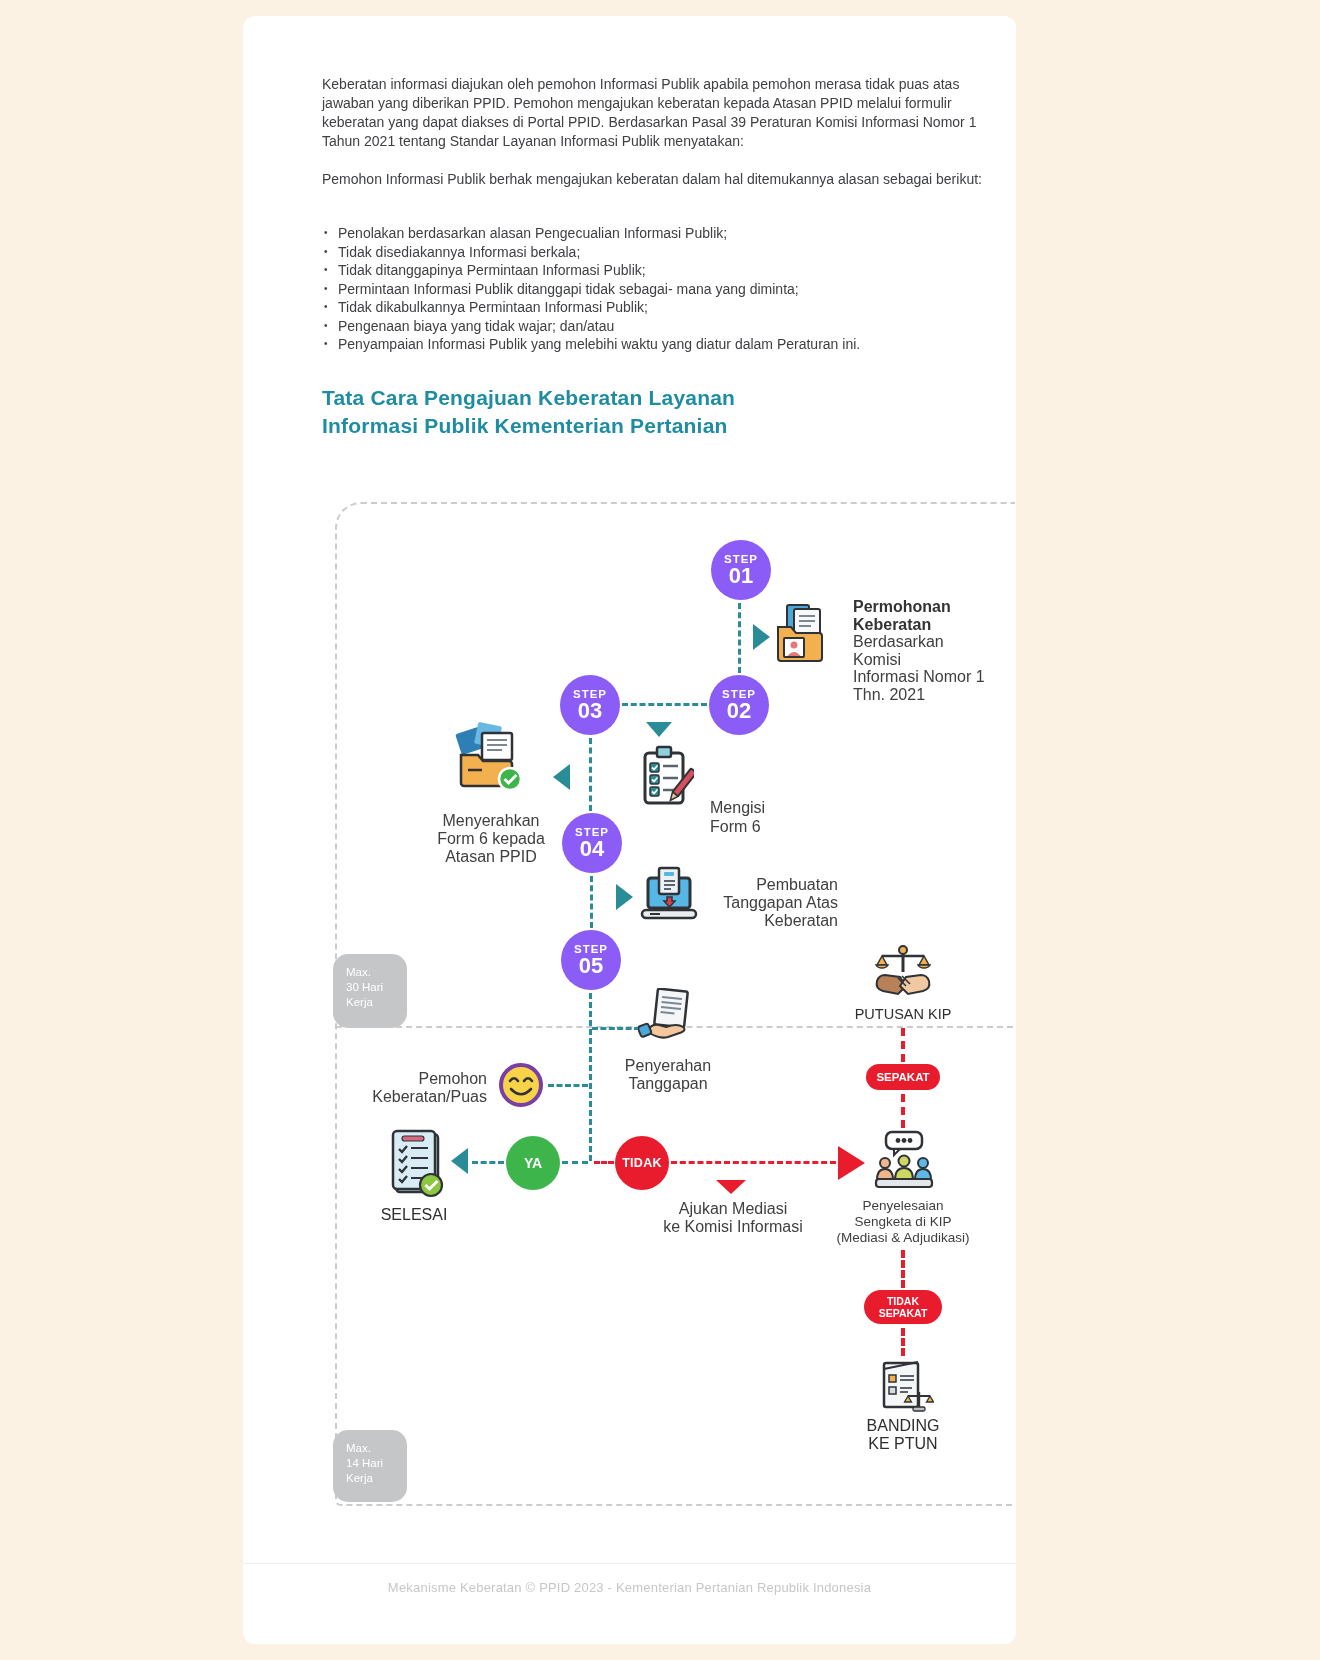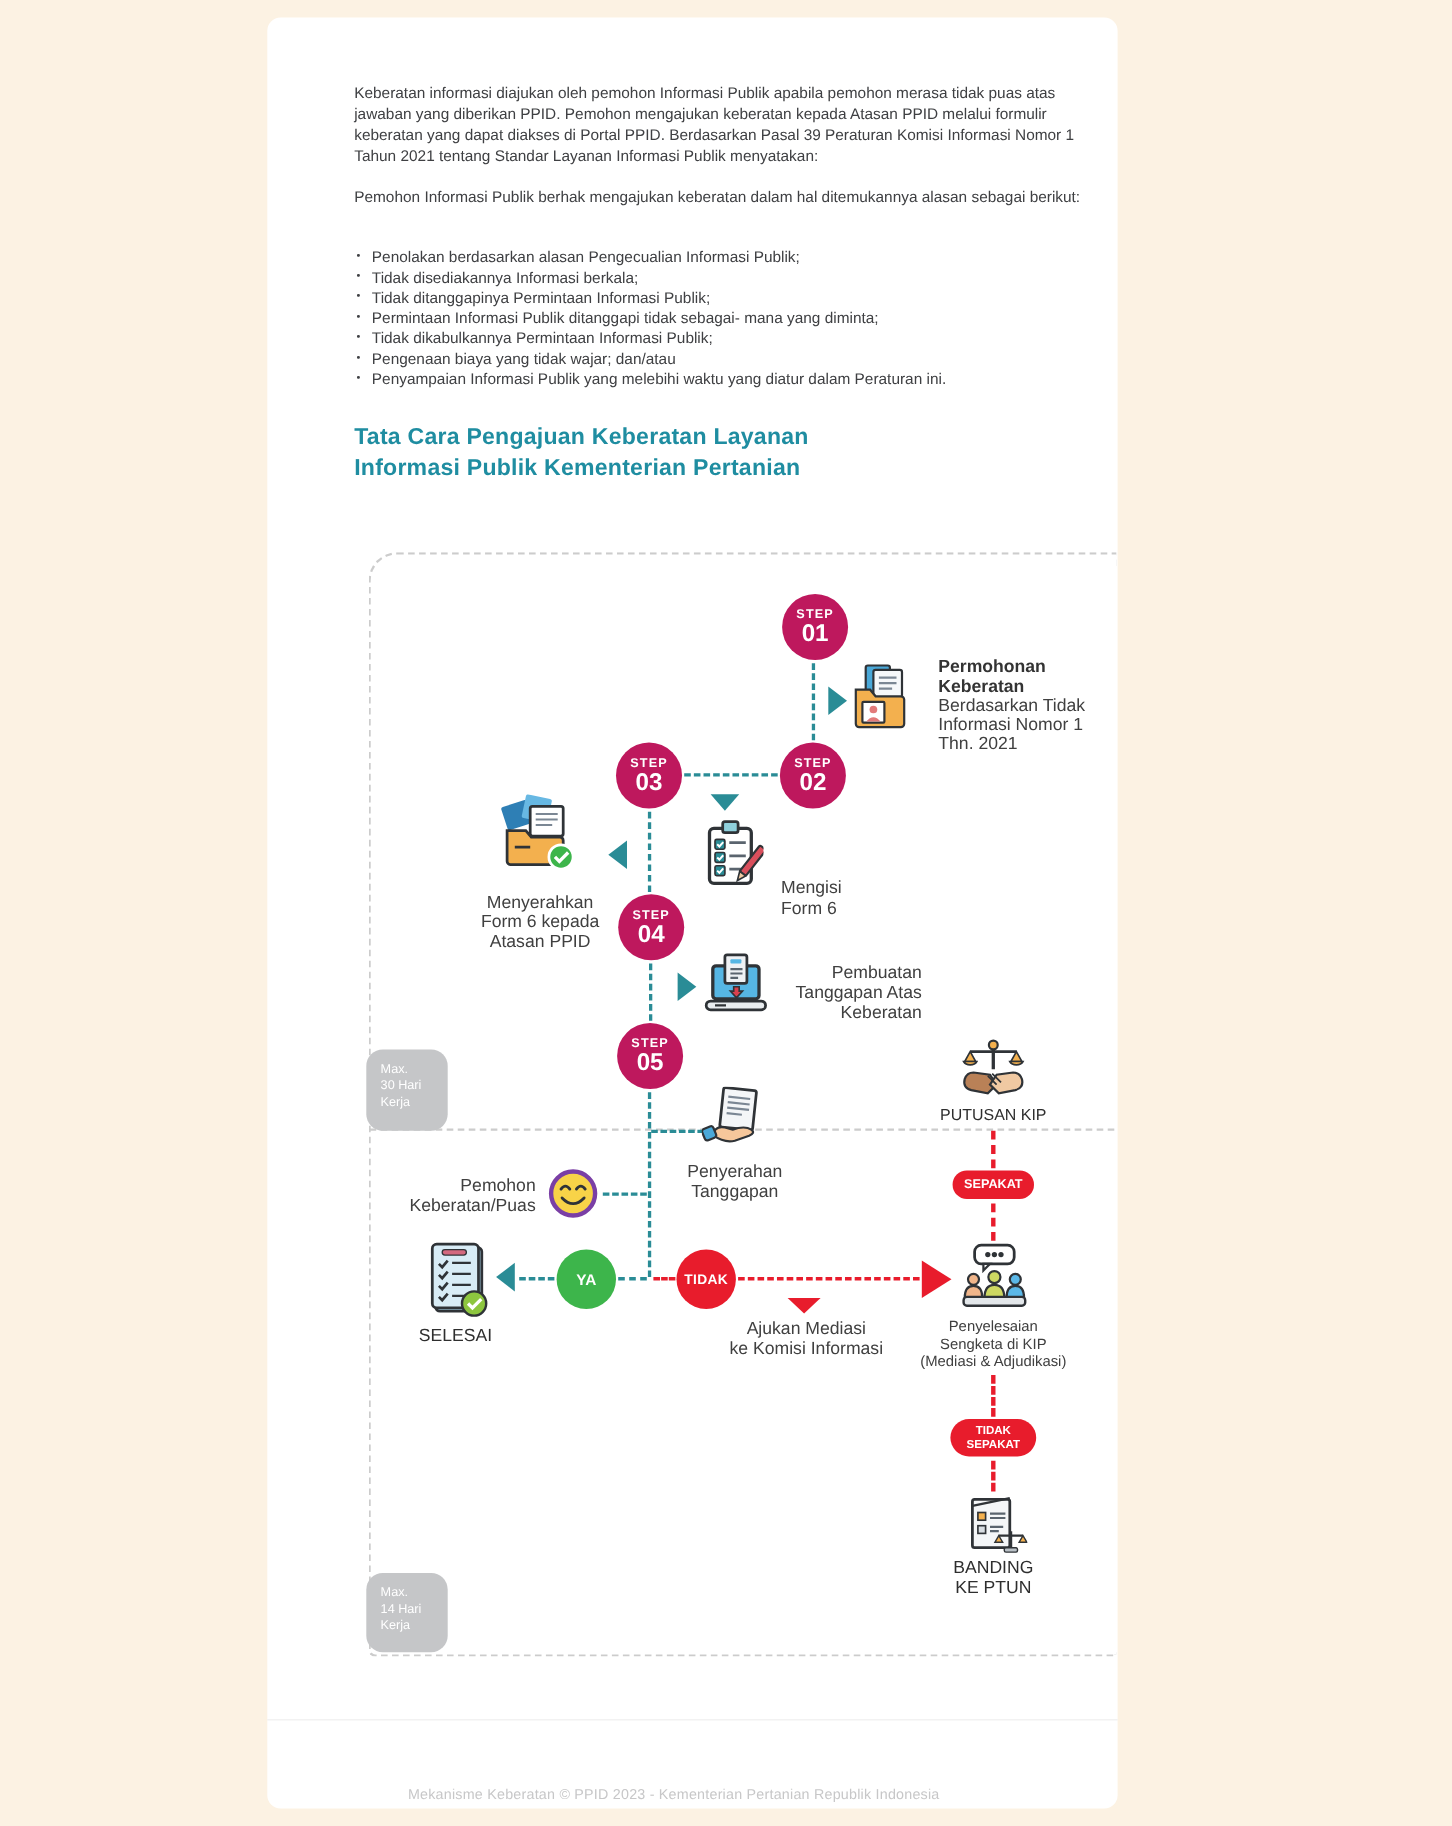--- a/index.html
+++ b/index.html
@@ -10,21 +10,21 @@
   .bodytext{font-size:14px;line-height:19px;color:#3f4043;}
   .bullets{margin:0;padding:0;list-style:none;font-size:14px;line-height:18.5px;color:#3f4043;}
   .bullets li{padding-left:14px;position:relative;}
   .bullets li::before{content:"•";position:absolute;left:0;top:0;font-size:10px;line-height:18.5px;color:#3f4043;}
   .heading{font-size:21px;line-height:28px;font-weight:700;color:#1f8da1;letter-spacing:.2px;margin:0;}
   
   .frame{border-left:2px dashed #cccccc;border-top:2px dashed #cccccc;border-bottom:2px dashed #cccccc;border-radius:26px 0 0 6px;}
   .divider{border-top:2px dashed #cccccc;height:0;}
   .graybox{background:#c5c6c8;border-radius:15px;color:#ffffff;font-size:11.5px;line-height:15px;padding:11px 0 0 13px;box-sizing:border-box;}
   
-  .step{width:60px;height:60px;border-radius:50%;background:#be185d;color:#fff;display:flex;flex-direction:column;align-items:center;justify-content:center;text-align:center;}
+  .step{width:60px;height:60px;border-radius:50%;background:#8b5cf6;color:#fff;display:flex;flex-direction:column;align-items:center;justify-content:center;text-align:center;}
   .step .s{font-size:11.5px;font-weight:700;letter-spacing:1px;line-height:11px;}
   .step .n{font-size:22px;font-weight:700;line-height:22px;}
   
   .dv{width:0;border-left:3px dashed #2a8c96;}
   .dh{height:0;border-top:3px dashed #2a8c96;}
   .rv{width:0;border-left:4px dashed #e81c2c;}
   .rh{height:0;border-top:3px dashed #e81c2c;}
   
   .tri{width:0;height:0;}
   .t-right{border-top:13px solid transparent;border-bottom:13px solid transparent;border-left:17px solid #2a8c96;}
@@ -278,21 +278,21 @@
       <line x1="45" y1="38" x2="45" y2="53" stroke="#2f3337" stroke-width="2.4"></line>
       <path d="M34 42 l-3.5 6 h7 z" fill="#f3b04e" stroke="#2f3337" stroke-width="1.3"></path>
       <path d="M56 42 l-3.5 6 h7 z" fill="#f3b04e" stroke="#2f3337" stroke-width="1.3"></path>
       <rect x="39" y="53" width="12" height="4" rx="1.5" fill="#b9c0c6" stroke="#2f3337" stroke-width="1.3"></rect>
     </svg>
   </div>
 
   <div class="abs lbl" style="left:853px;top:598px;width:140px;">
     <div class="b">Permohonan</div>
     <div class="b">Keberatan</div>
-    <div>Berdasarkan Tidak</div>
+    <div>Berdasarkan Komisi</div>
     <div>Informasi Nomor 1</div>
     <div>Thn. 2021</div>
   </div>
 
   <div class="abs lbl" style="left:710px;top:766px;width:90px;line-height:19px;margin-top:32px;">
     <div>Mengisi</div>
     <div>Form 6</div>
   </div>
 
   <div class="abs lbl lbl-c" style="left:416px;top:812px;width:150px;line-height:18px;">
@@ -341,14 +341,14 @@
   <div class="abs circ tidak" style="left:615px;top:1136px;">TIDAK</div>
 
   <div class="abs pill" style="left:866px;top:1064px;width:74px;height:26px;font-size:11.5px;line-height:26px;">SEPAKAT</div>
 
   <div class="abs pill" style="left:864px;top:1290px;width:78px;height:34px;font-size:10.5px;line-height:12px;padding-top:5px;box-sizing:border-box;border-radius:17px;">
     <div>TIDAK</div>
     <div>SEPAKAT</div>
   </div>
 
   <div class="abs footer-line" style="left:243px;top:1563px;width:773px;"></div>
-  <div class="abs footer-text" style="left:226px;top:1580px;width:773px;margin-top:43px;">Mekanisme Keberatan © PPID 2023 - Kementerian Pertanian Republik Indonesia</div>
+  <div class="abs footer-text" style="left:243px;top:1580px;width:773px;">Mekanisme Keberatan © PPID 2023 - Kementerian Pertanian Republik Indonesia</div>
 </div>
 
 </body></html>

